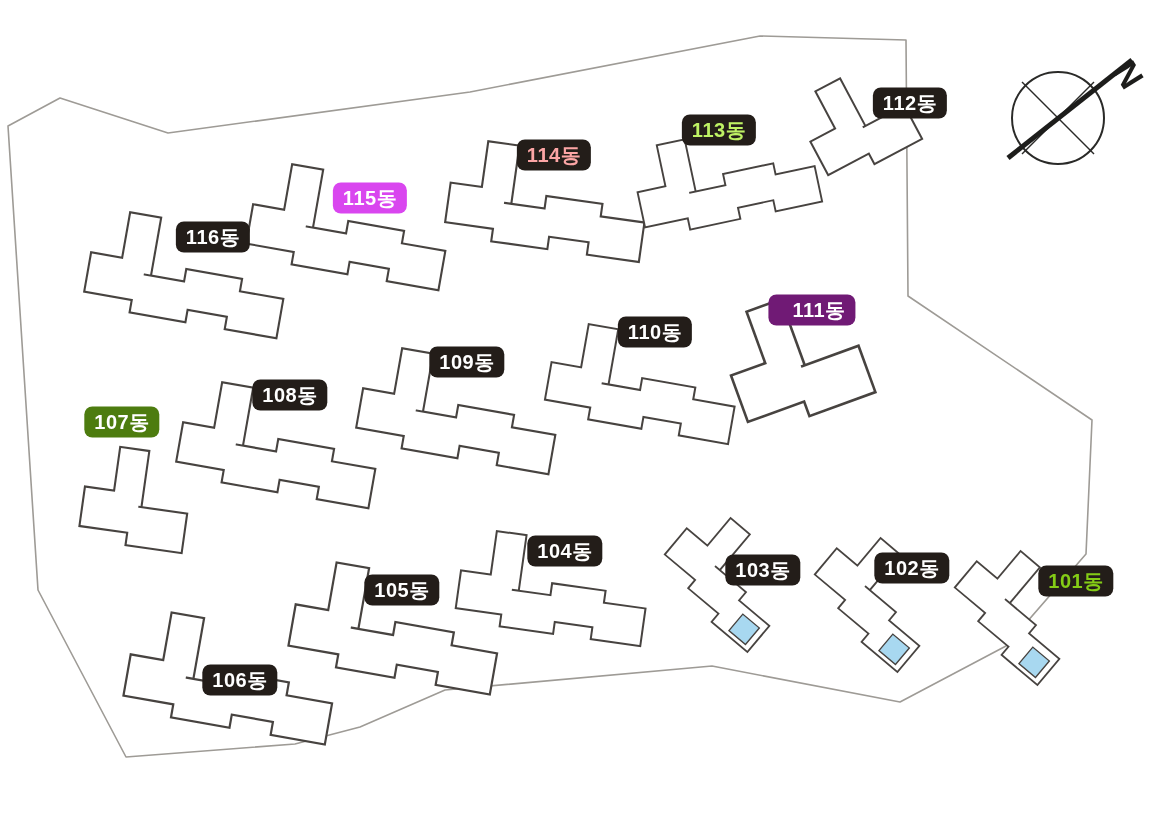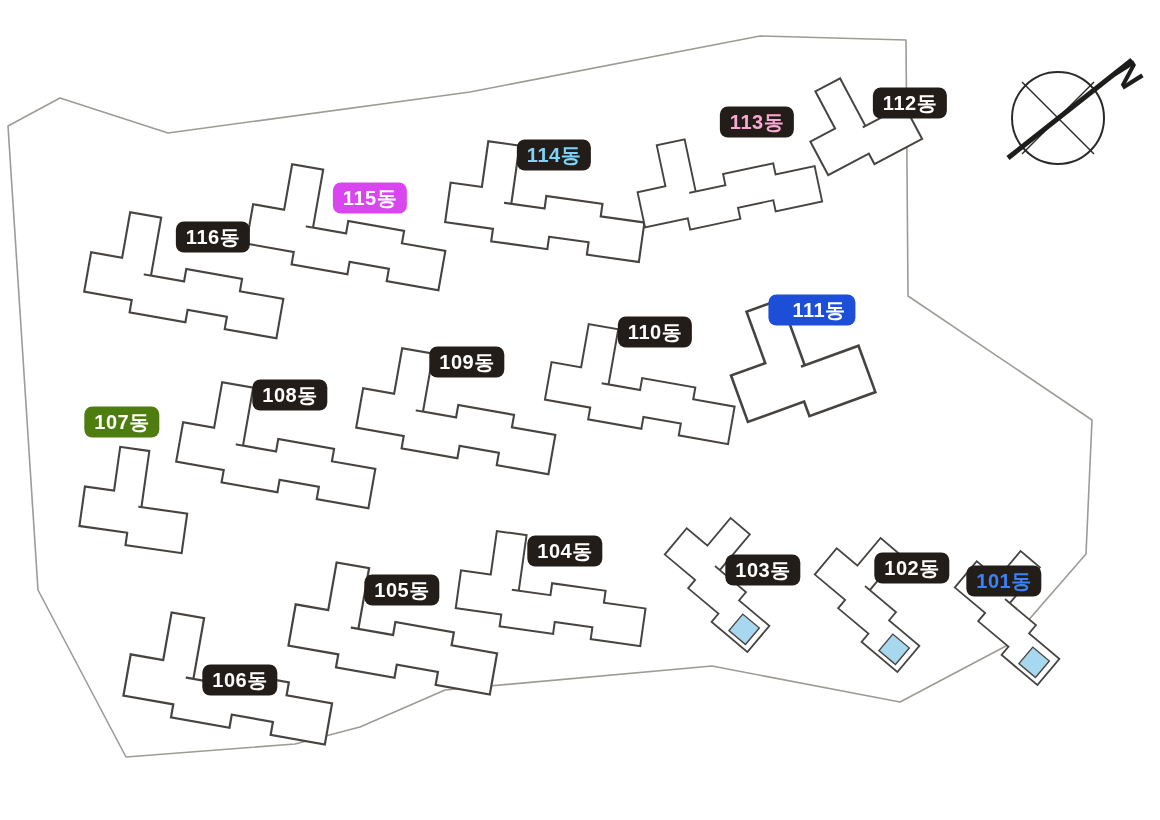--- a/index.html
+++ b/index.html
@@ -230,28 +230,28 @@
       <circle cx="1058" cy="118" r="46" fill="none" stroke="#2a2a28" stroke-width="2"></circle>
       <line x1="1022" y1="82" x2="1094" y2="154" stroke="#2a2a28" stroke-width="1.4"></line>
       <line x1="1022" y1="154" x2="1094" y2="82" stroke="#2a2a28" stroke-width="1.4"></line>
       <line x1="1008" y1="158" x2="1132" y2="60" stroke="#1d1d1b" stroke-width="5"></line>
       <text class="compass-n" x="1120" y="84" transform="rotate(58 1128 70)">N</text>
     </g>
   </svg>
   <div id="labels-layer">
       <div class="bldg-label" style="left: 213px; top: 237px; background: rgb(35, 29, 25); color: rgb(255, 255, 255);">116동</div>
       <div class="bldg-label" style="left: 370px; top: 185px; background: #d946ef; color: rgb(255, 255, 255); margin-top: 13px;">115동</div>
-      <div class="bldg-label" style="left: 554px; top: 155px; background: rgb(35, 29, 25); color: #7dd3fc;">114동</div>
-      <div class="bldg-label" style="left: 719px; top: 122px; background: rgb(35, 29, 25); color: #f9a8d4; margin-left: 38px;">113동</div>
+      <div class="bldg-label" style="left: 554px; top: 155px; background: rgb(35, 29, 25); color: #fca5a5;">114동</div>
+      <div class="bldg-label" style="left: 719px; top: 130px; background: rgb(35, 29, 25); color: #bef264;">113동</div>
       <div class="bldg-label" style="left: 882px; top: 103px; background: rgb(35, 29, 25); color: rgb(255, 255, 255); margin-left: 28px;">112동</div>
-      <div class="bldg-label" style="left: 812px; top: 310px; background: #1d4ed8; color: rgb(255, 255, 255); padding-left: 24px;">111동</div>
+      <div class="bldg-label" style="left: 812px; top: 310px; background: #701a75; color: rgb(255, 255, 255); padding-left: 24px;">111동</div>
       <div class="bldg-label" style="left: 655px; top: 332px; background: rgb(35, 29, 25); color: rgb(255, 255, 255);">110동</div>
       <div class="bldg-label" style="left: 467px; top: 362px; background: rgb(35, 29, 25); color: rgb(255, 255, 255); text-align: right;">109동</div>
       <div class="bldg-label" style="left: 290px; top: 395px; background: rgb(35, 29, 25); color: rgb(255, 255, 255);">108동</div>
       <div class="bldg-label" style="left: 122px; top: 422px; background: #4d7c0f; color: rgb(255, 255, 255);">107동</div>
       <div class="bldg-label" style="left: 565px; top: 551px; background: rgb(35, 29, 25); color: rgb(255, 255, 255);">104동</div>
       <div class="bldg-label" style="left: 402px; top: 590px; background: rgb(35, 29, 25); color: rgb(255, 255, 255);">105동</div>
       <div class="bldg-label" style="left: 240px; top: 632px; background: rgb(35, 29, 25); color: rgb(255, 255, 255); margin-top: 48px;">106동</div>
       <div class="bldg-label" style="left: 763px; top: 546px; background: rgb(35, 29, 25); color: rgb(255, 255, 255); margin-top: 24px;">103동</div>
       <div class="bldg-label" style="left: 912px; top: 568px; background: rgb(35, 29, 25); color: rgb(255, 255, 255);">102동</div>
-      <div class="bldg-label" style="left: 1004px; top: 581px; background: rgb(35, 29, 25); color: #3b82f6;">101동</div>
+      <div class="bldg-label" style="left: 1076px; top: 581px; background: rgb(35, 29, 25); color: #84cc16;">101동</div>
     </div>
 </div>
 
 </body></html>

